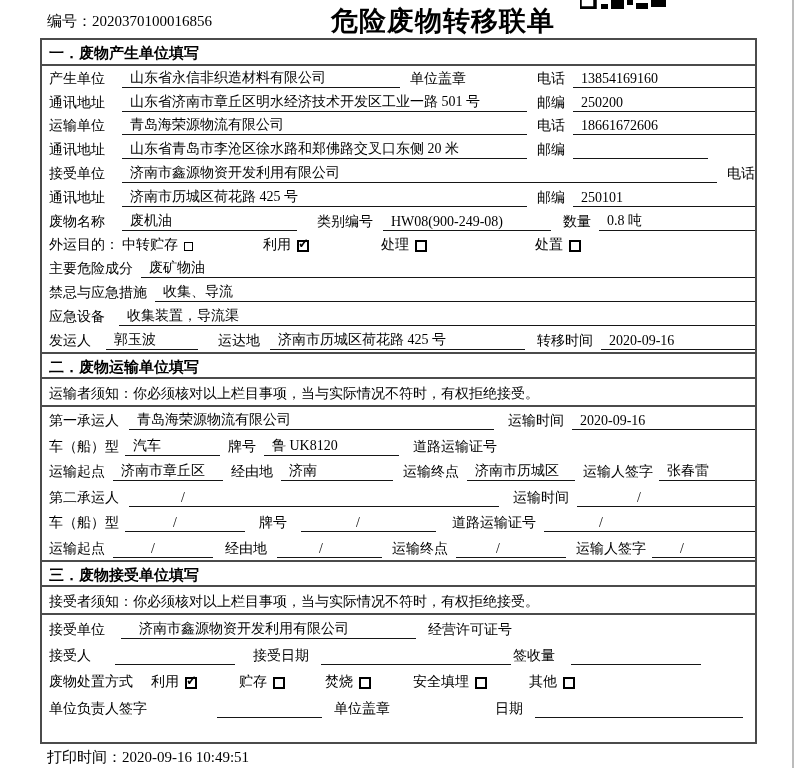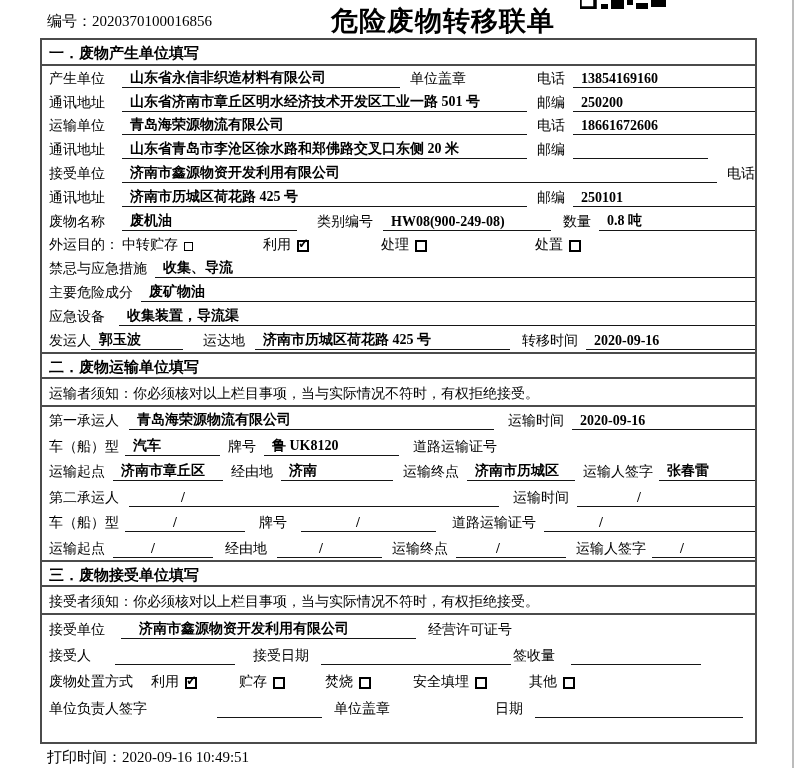--- a/index.html
+++ b/index.html
@@ -15,21 +15,21 @@
   .sec-h{font-weight:bold;font-size:15px;height:26px;box-sizing:border-box;
          padding:4px 0 0 7px;border-bottom:2px solid #4b4b4b;}
   .sec-h.mid{border-top:2px solid #4b4b4b;height:27px;}
   .notice{font-size:14px;height:28px;box-sizing:border-box;padding:6px 0 0 7px;
           border-bottom:2px solid #4b4b4b;white-space:nowrap;}
   .row{display:flex;align-items:flex-end;box-sizing:border-box;padding:0 0 2px 7px;
        white-space:nowrap;}
   .h1{height:23.8px}.h2{height:25.5px}.h3{height:26.3px}
   .lbl{flex:0 0 auto;}
   .ul{border-bottom:1.5px solid #161616;padding:0 0 0 8px;flex:0 0 auto;
-      box-sizing:border-box;overflow:visible;font-weight:bold;}
+      box-sizing:border-box;overflow:visible;}
   .fill{flex:1 1 auto;}
   .sp{flex:1 1 auto;}
   .cb{display:inline-block;width:12px;height:12px;border:2px solid #000;
       box-sizing:border-box;margin:0 0 2px 6px;position:relative;flex:0 0 auto;}
   .cb.sm{width:9px;height:9px;border-width:1.5px;margin-bottom:3px;}
   .cb.on::after{content:"✓";position:absolute;left:-1px;top:-6px;font-size:13px;font-weight:700;}
   .footer{position:absolute;left:47px;top:748px;font-size:15px;white-space:nowrap;}
 </style>
 </head>
 <body>
@@ -114,37 +114,37 @@
       <span class="cb sm"></span>
       <span class="lbl" style="margin-left:70px">利用</span>
       <span class="cb on"></span>
       <span class="lbl" style="margin-left:72px">处理</span>
       <span class="cb"></span>
       <span class="lbl" style="margin-left:108px">处置</span>
       <span class="cb"></span>
     </div>
 
     <div class="row h1">
+      <span class="lbl">主要危险成分</span>
+      <span class="ul fill" style="margin-left:8px">废矿物油</span>
+    </div>
+
+    <div class="row h1">
       <span class="lbl">禁忌与应急措施</span>
       <span class="ul fill" style="margin-left:8px">收集、导流</span>
     </div>
 
     <div class="row h1">
-      <span class="lbl">主要危险成分</span>
-      <span class="ul fill" style="margin-left:8px">废矿物油</span>
-    </div>
-
-    <div class="row h1">
       <span class="lbl">应急设备</span>
       <span class="ul fill" style="margin-left:14px">收集装置，导流渠</span>
     </div>
 
     <div class="row h1">
       <span class="lbl">发运人</span>
-      <span class="ul" style="width:92px;margin-left:0">郭玉波</span>
+      <span class="ul" style="width:92px;margin-left:15px">郭玉波</span>
       <span class="lbl" style="margin-left:20px">运达地</span>
       <span class="ul" style="width:255px;margin-left:10px">济南市历城区荷花路 425 号</span>
       <span class="lbl" style="margin-left:12px">转移时间</span>
       <span class="ul fill" style="margin-left:8px">2020-09-16</span>
     </div>
 
     <div class="sec-h mid">二．废物运输单位填写</div>
     <div class="notice">运输者须知：你必须核对以上栏目事项，当与实际情况不符时，有权拒绝接受。</div>
 
     <div class="row h2">

